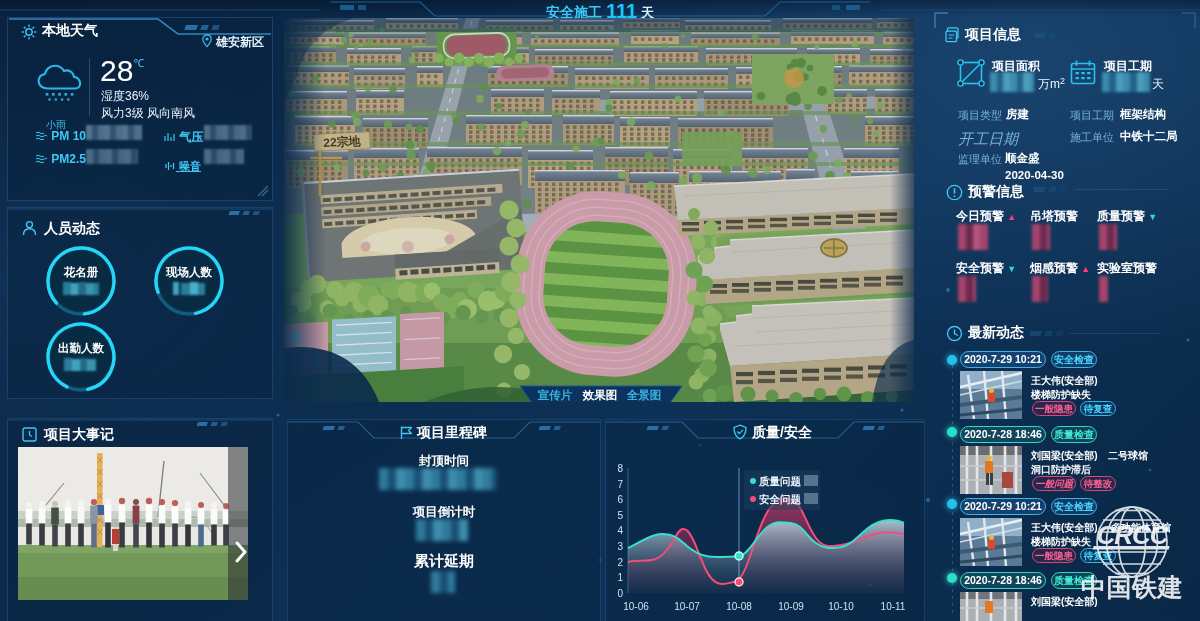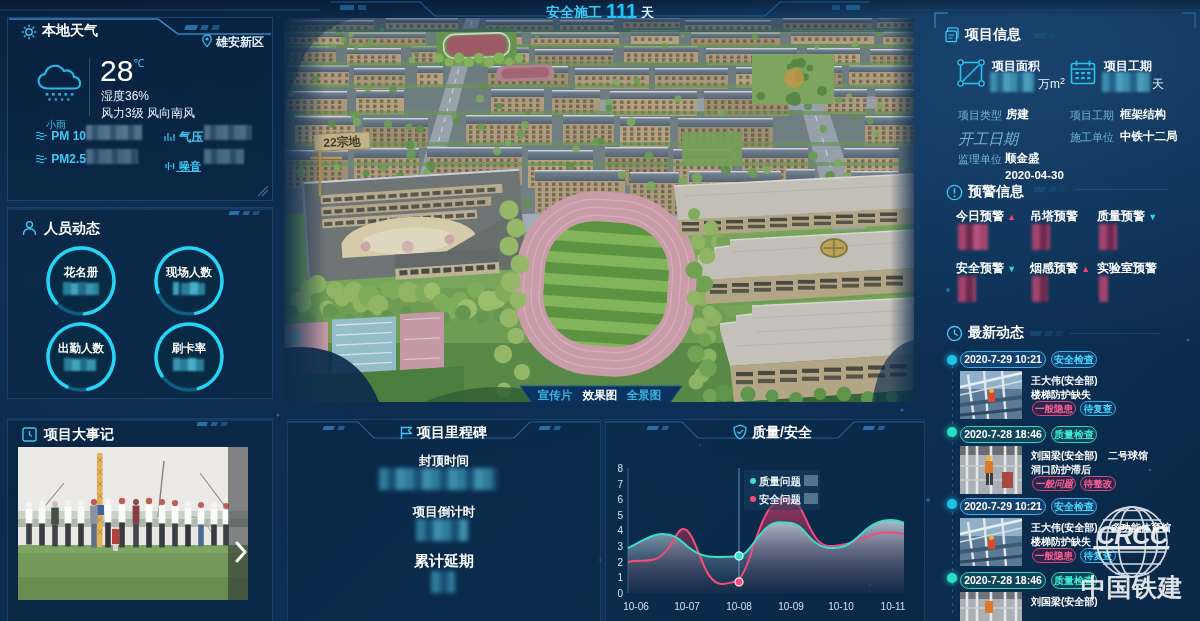--- a/index.html
+++ b/index.html
@@ -231,40 +231,20 @@
             <rect x="44" y="40" width="9" height="12" fill="#3893ad"></rect>
           </g>
       <defs>
             <filter id="bl3">
               <feGaussianBlur stdDeviation="1.3"></feGaussianBlur>
             </filter>
           </defs>
     </svg>
   </div>
 
-  <div class="abs" style="left:143px;top:111px;">
-    <svg width="76" height="76" viewBox="0 0 76 76">
-      <circle cx="38" cy="38" r="33" fill="rgba(10,55,80,.85)"></circle>
-      <circle cx="38" cy="38" r="30" fill="rgba(8,42,66,.9)"></circle>
-      <circle cx="38" cy="38" r="33" fill="none" stroke="#0f5d80" stroke-width="3.4"></circle>
-      <circle cx="38" cy="38" r="33" fill="none" stroke="#25d6f8" stroke-width="3.4" stroke-linecap="round" stroke-dasharray="166 42" transform="rotate(-215 38 38)"></circle>
-      <text x="38" y="33" text-anchor="middle" fill="#fff" font-size="11.5" font-weight="bold" font-family="Liberation Sans">刷卡率</text>
-      <g filter="url(#bl4)">
-            <rect x="22" y="39" width="7" height="13" fill="#3893ad"></rect>
-            <rect x="29" y="40" width="8" height="12" fill="#2c7d98"></rect>
-            <rect x="37" y="39" width="8" height="13" fill="#45aec8"></rect>
-            <rect x="45" y="40" width="8" height="12" fill="#2a7f9a"></rect>
-          </g>
-      <defs>
-            <filter id="bl4">
-              <feGaussianBlur stdDeviation="1.3"></feGaussianBlur>
-            </filter>
-          </defs>
-    </svg>
-  </div>
 </div>
 
 <div class="panel" id="events" style="left:8px;top:419px;width:264px;height:202px;background:rgba(8,34,62,.5);outline:1px solid rgba(40,90,140,.45);">
 
   <svg width="264" height="10" style="position:absolute;left:0;top:0">
     <path d="M0 1 L264 1" stroke="rgba(60,130,190,.4)" stroke-width="1"></path>
     <rect x="190" y="3" width="10" height="4" fill="#2a6ea6" transform="skewX(-20)" transform-origin="190 3"></rect>
     <rect x="204" y="3" width="6" height="4" fill="#235f92" transform="skewX(-20)" transform-origin="204 3"></rect>
     <rect x="214" y="3" width="6" height="4" fill="#1d527f" transform="skewX(-20)" transform-origin="214 3"></rect>
   </svg>

